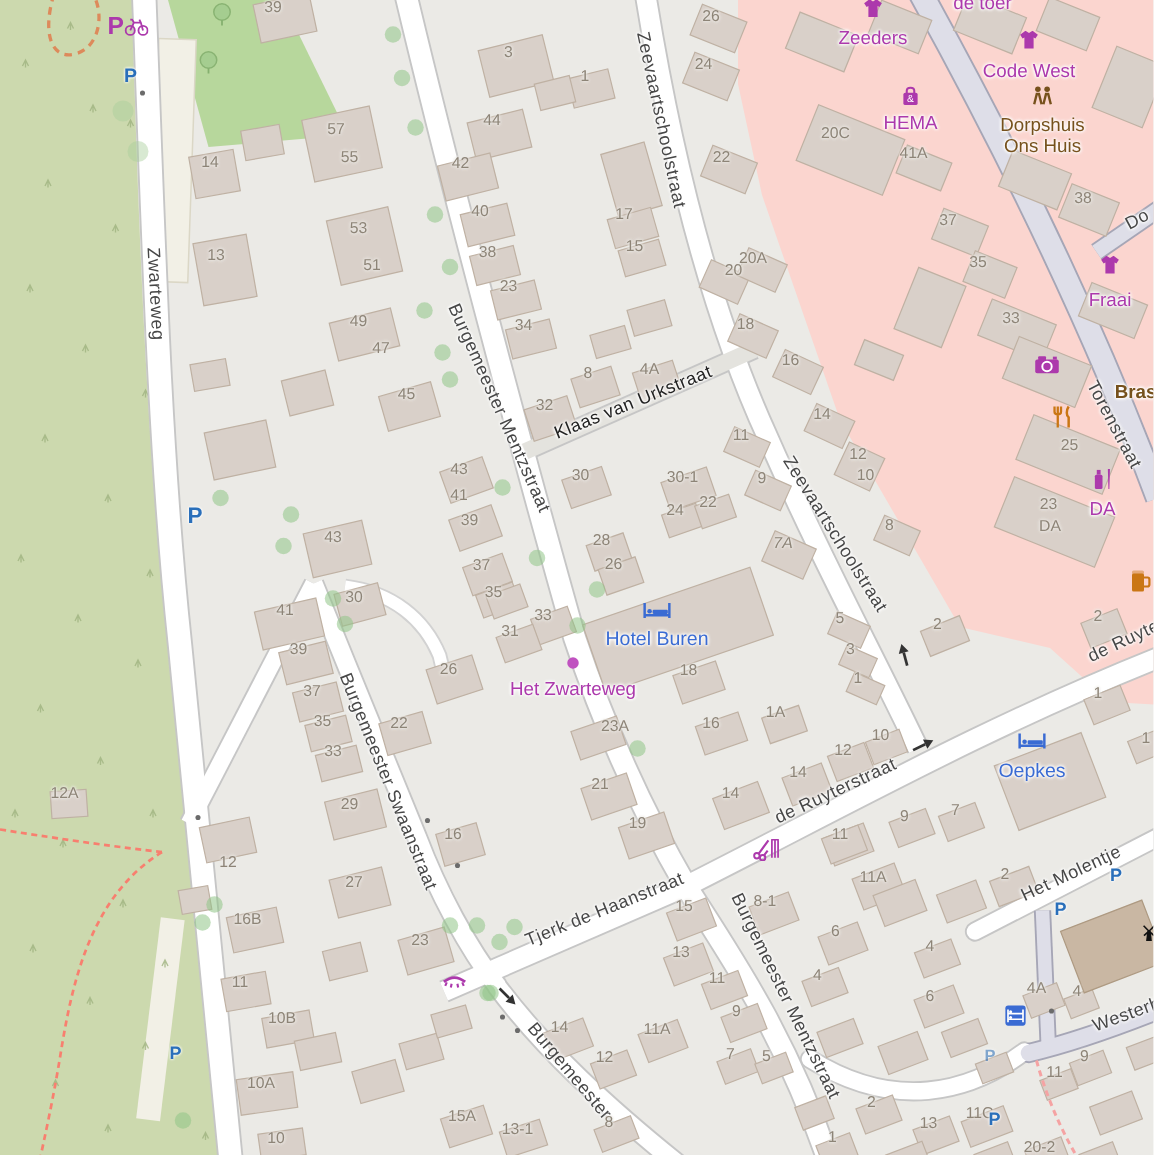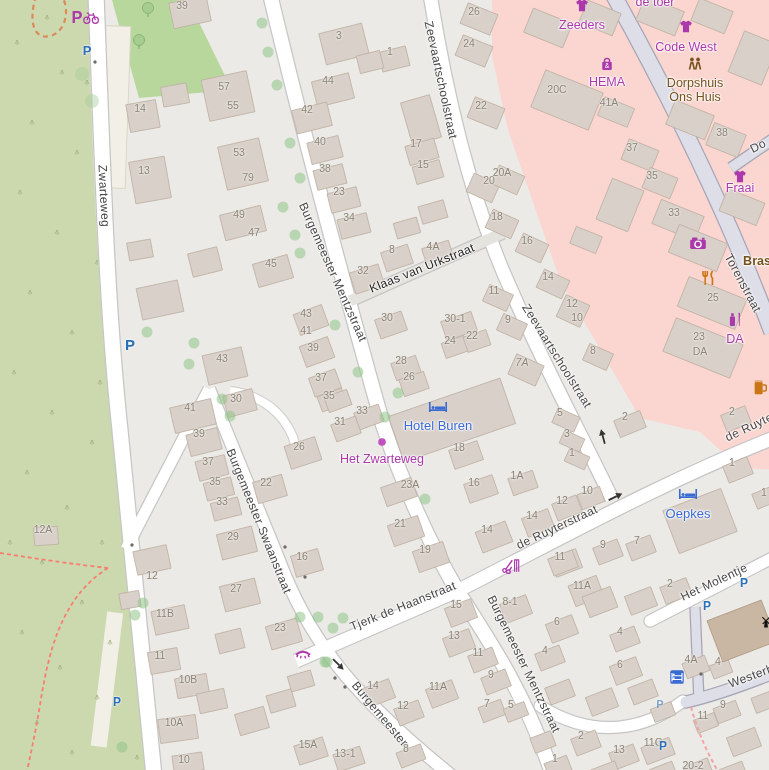--- a/index.html
+++ b/index.html
@@ -338,21 +338,21 @@
       <div class="street" style="left: 751px; top: 676px; transform: translate(-50%, -50%) rotate(-20deg);">Westerb</div>
       <div class="street" style="left: 524px; top: 664px; transform: translate(-50%, -50%) rotate(64deg);">Burgemeester Mentzstraat</div>
       <div class="street" style="left: 380px; top: 714px; transform: translate(-50%, -50%) rotate(50deg);">Burgemeester</div>
       <div class="street" style="left: 758px; top: 146px; transform: translate(-50%, -50%) rotate(-28deg);">Do</div>
       <div class="hn" style="left: 182px; top: 5px;">39</div>
       <div class="hn" style="left: 224px; top: 86px;">57</div>
       <div class="hn" style="left: 233px; top: 105px;">55</div>
       <div class="hn" style="left: 140px; top: 108px;">14</div>
       <div class="hn" style="left: 144px; top: 170px;">13</div>
       <div class="hn" style="left: 239px; top: 152px;">53</div>
-      <div class="hn" style="left: 248px; top: 177px;">79</div>
+      <div class="hn" style="left: 248px; top: 177px;">51</div>
       <div class="hn" style="left: 239px; top: 214px;">49</div>
       <div class="hn" style="left: 254px; top: 232px;">47</div>
       <div class="hn" style="left: 271px; top: 263px;">45</div>
       <div class="hn" style="left: 306px; top: 313px;">43</div>
       <div class="hn" style="left: 306px; top: 330px;">41</div>
       <div class="hn" style="left: 313px; top: 347px;">39</div>
       <div class="hn" style="left: 321px; top: 377px;">37</div>
       <div class="hn" style="left: 329px; top: 395px;">35</div>
       <div class="hn" style="left: 222px; top: 358px;">43</div>
       <div class="hn" style="left: 190px; top: 407px;">41</div>
@@ -435,21 +435,21 @@
       <div class="hn" style="left: 487px; top: 703px;">7</div>
       <div class="hn" style="left: 511px; top: 704px;">5</div>
       <div class="hn" style="left: 438px; top: 686px;">11A</div>
       <div class="hn" style="left: 403px; top: 705px;">12</div>
       <div class="hn" style="left: 373px; top: 685px;">14</div>
       <div class="hn" style="left: 406px; top: 748px;">8</div>
       <div class="hn" style="left: 43px; top: 529px;">12A</div>
       <div class="hn" style="left: 233px; top: 536px;">29</div>
       <div class="hn" style="left: 236px; top: 588px;">27</div>
       <div class="hn" style="left: 152px; top: 575px;">12</div>
-      <div class="hn" style="left: 165px; top: 613px;">11B</div>
+      <div class="hn" style="left: 165px; top: 613px;">16B</div>
       <div class="hn" style="left: 160px; top: 655px;">11</div>
       <div class="hn" style="left: 188px; top: 679px;">10B</div>
       <div class="hn" style="left: 174px; top: 722px;">10A</div>
       <div class="hn" style="left: 184px; top: 759px;">10</div>
       <div class="hn" style="left: 302px; top: 556px;">16</div>
       <div class="hn" style="left: 280px; top: 627px;">23</div>
       <div class="hn" style="left: 308px; top: 744px;">15A</div>
       <div class="hn" style="left: 345px; top: 753px;">13-1</div>
       <div class="hn" style="left: 400px; top: 523px;">21</div>
       <div class="hn" style="left: 425px; top: 549px;">19</div>
@@ -524,21 +524,21 @@
             <circle cx="9" cy="1.8" r="1.5" fill="#76511c"></circle>
             <path d="M2,10 L3.4,4.4 H4.6 L6,10 M7,10 L8.4,4.4 H9.6 L11,10" stroke="#76511c" stroke-width="1.3" fill="none"></path>
           </svg></span>
         <span class="plabel c-amenity" style="top: 12px;">Dorpshuis
 Ons Huis</span>
       </div>
       <div class="poi" style="left: 740px; top: 177px; transform: none;">
         <span class="picon"><svg width="15" height="13" viewBox="0 0 12 11">
             <path d="M4,0 L6,1.2 L8,0 L11,2.2 L9.6,4.4 L8.6,3.8 L8.6,10 L3.4,10 L3.4,3.8 L2.4,4.4 L1,2.2 Z" fill="#ac39ac"></path>
           </svg></span>
-        <span class="plabel c-shop" style="top: 4px;">Fraai</span>
+        <span class="plabel c-shop" style="top: 16px;">Fraai</span>
       </div>
       <div class="poi" style="left: 698px; top: 243px; transform: none;">
         <span class="picon"><svg width="17" height="14" viewBox="0 0 13 10">
             <rect x="0.5" y="2.5" width="12" height="7" rx="1" fill="#ac39ac"></rect>
             <rect x="2" y="0.8" width="4" height="2.2" rx="0.5" fill="#ac39ac"></rect>
             <rect x="9.5" y="1" width="2" height="1.5" fill="#ac39ac"></rect>
             <circle cx="6.5" cy="6" r="2.4" fill="none" stroke="#fff" stroke-width="1"></circle>
           </svg></span>
       </div>
       <div class="poi" style="left: 709px; top: 278px; transform: none;">

